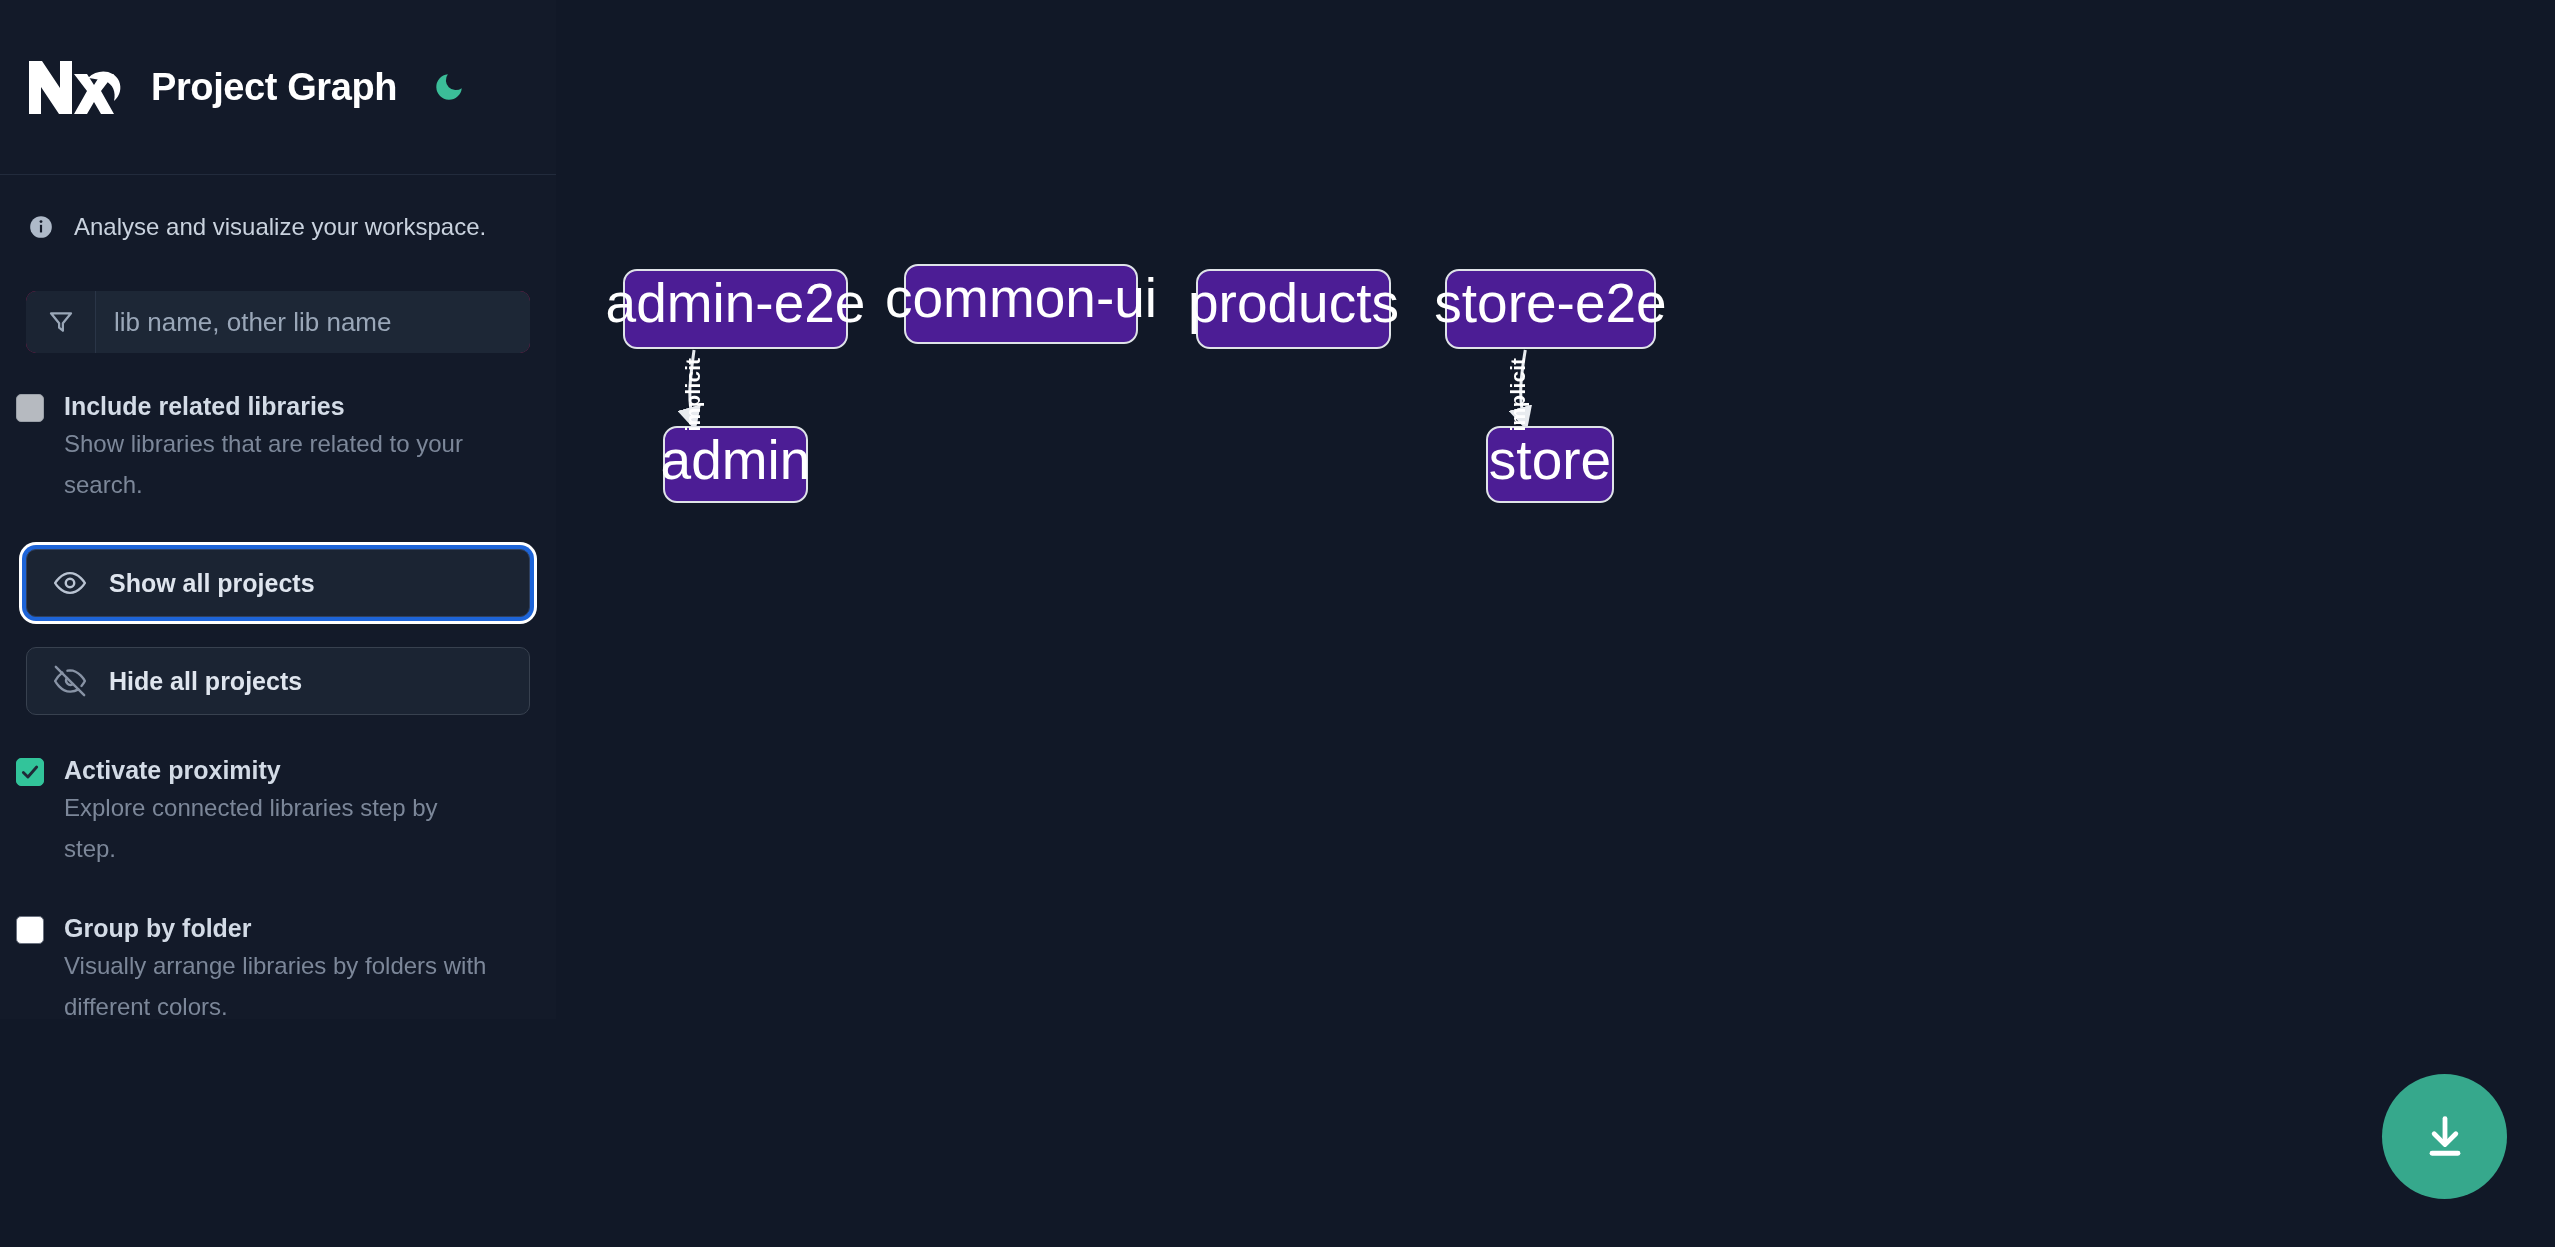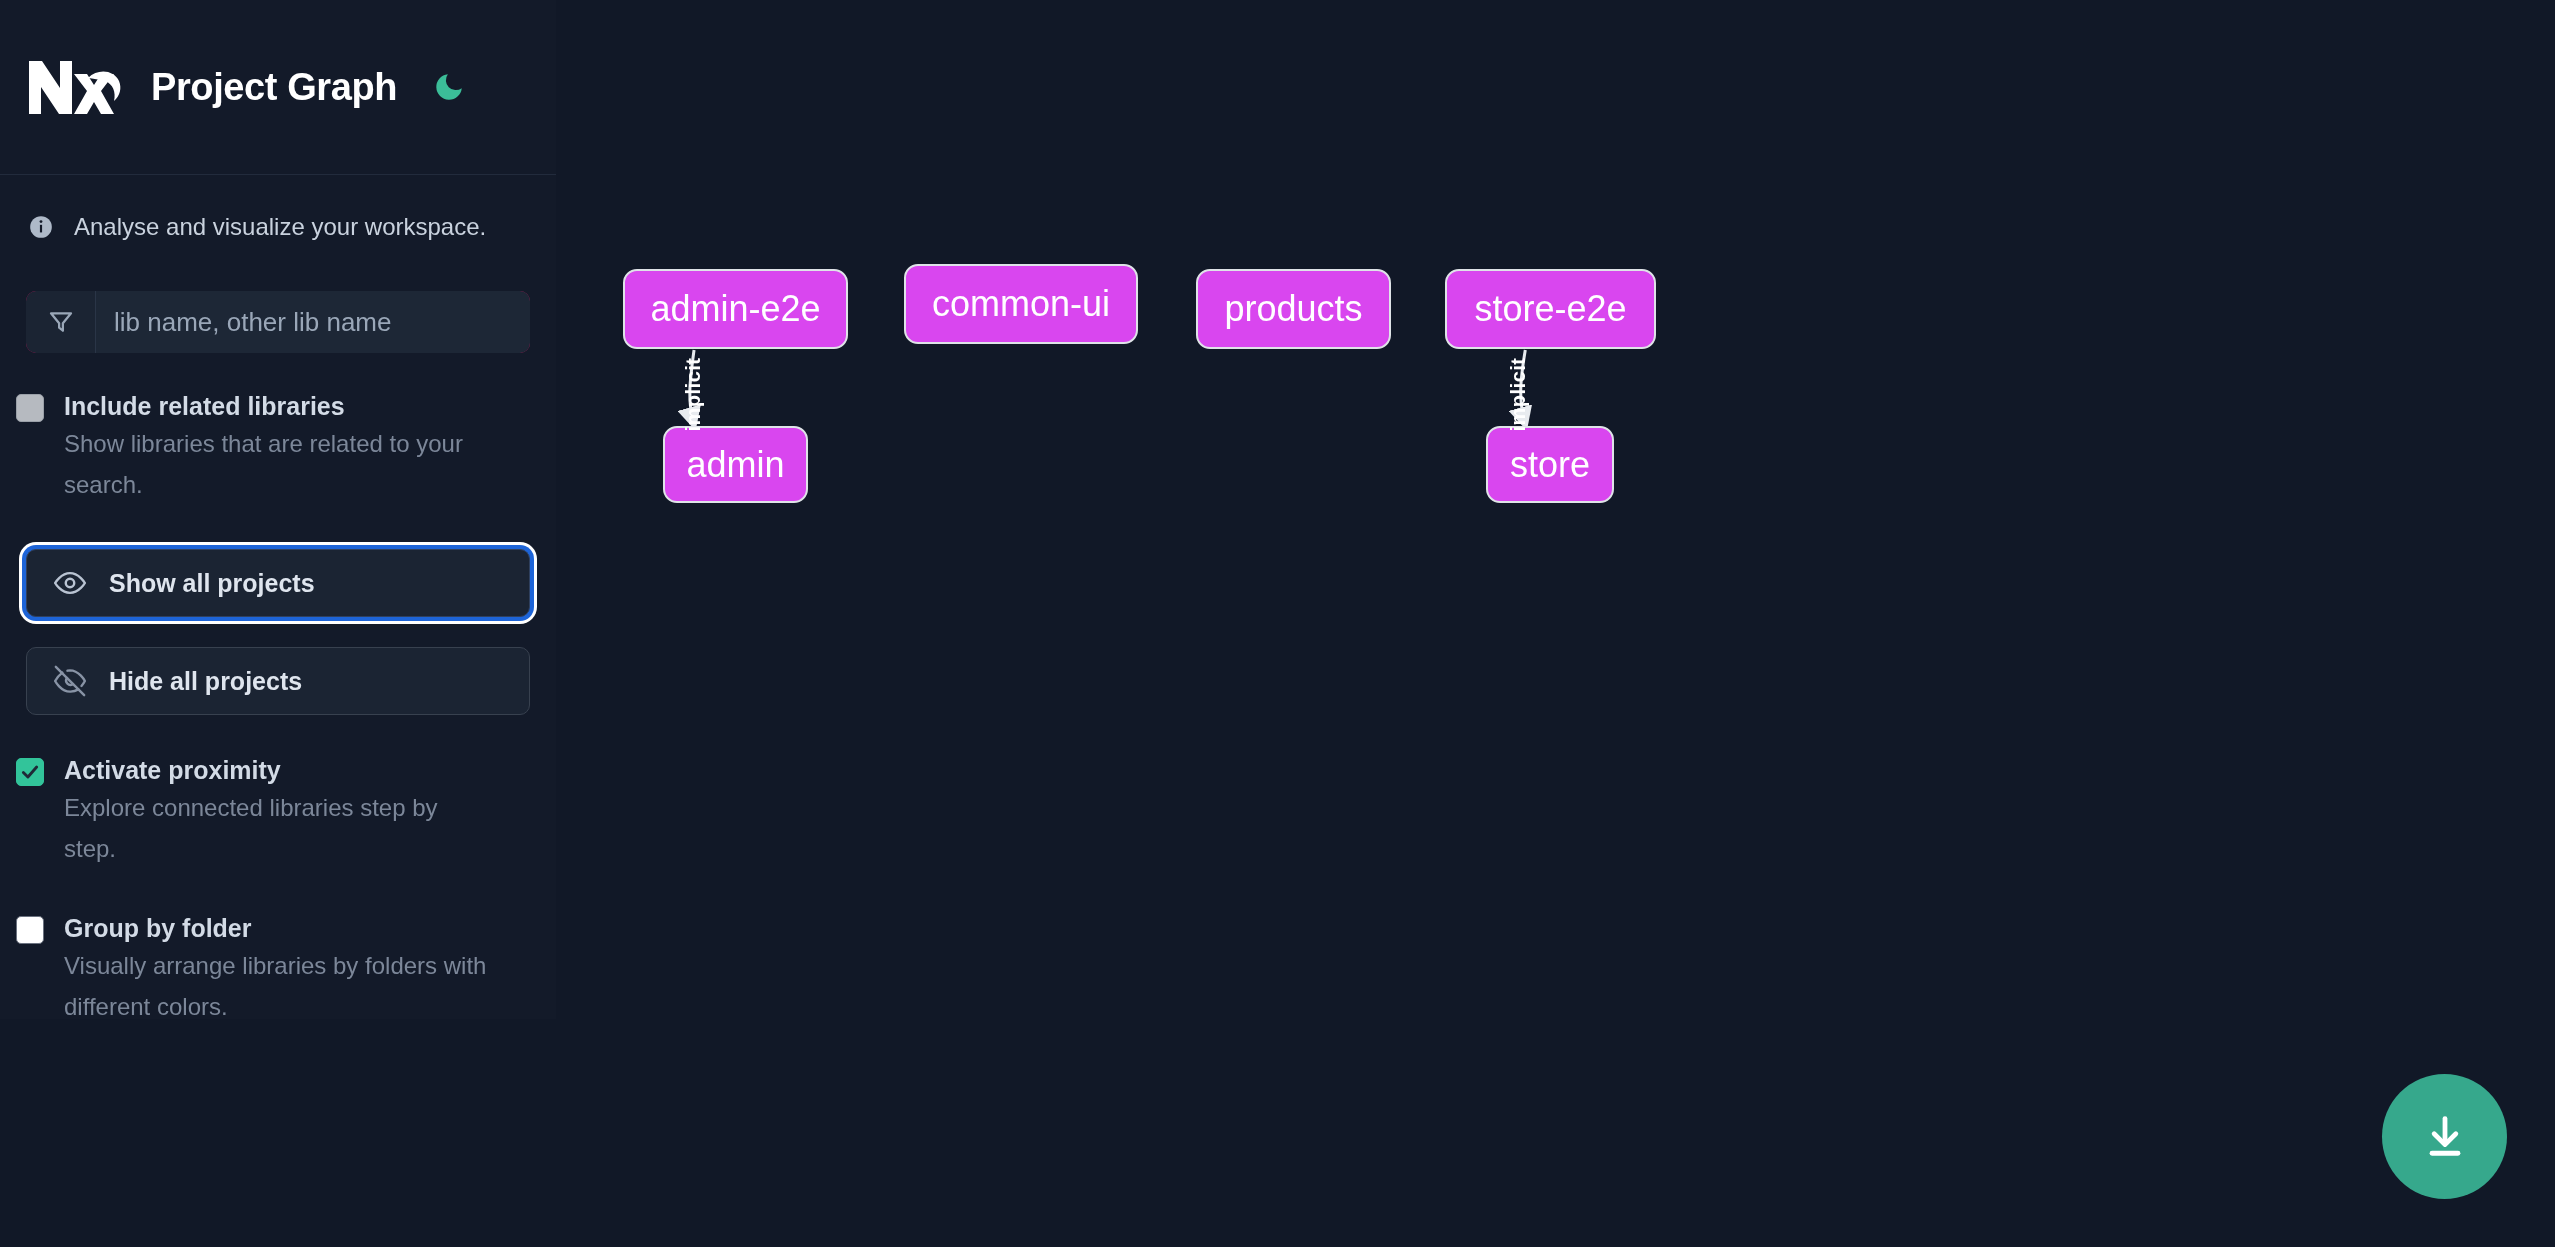--- a/index.html
+++ b/index.html
@@ -218,28 +218,27 @@
   }
   #graph-svg {
     position: absolute;
     top: 0; left: 0;
     width: 100%;
     height: 100%;
   }
 
   .node {
     position: absolute;
-    background: #d946ef;
+    background: #4c1d95;
     border: 2px solid #dfe3e8;
     border-radius: 14px;
     display: flex;
-    align-items: center;
     justify-content: center;
     color: #ffffff;
-    font-size: 36px;
+    font-size: 55px;
     white-space: nowrap;
     cursor: pointer;
   }
 
   .edge-label {
     position: absolute;
     color: #ffffff;
     font-size: 20px;
     font-weight: 700;
     transform-origin: center center;

